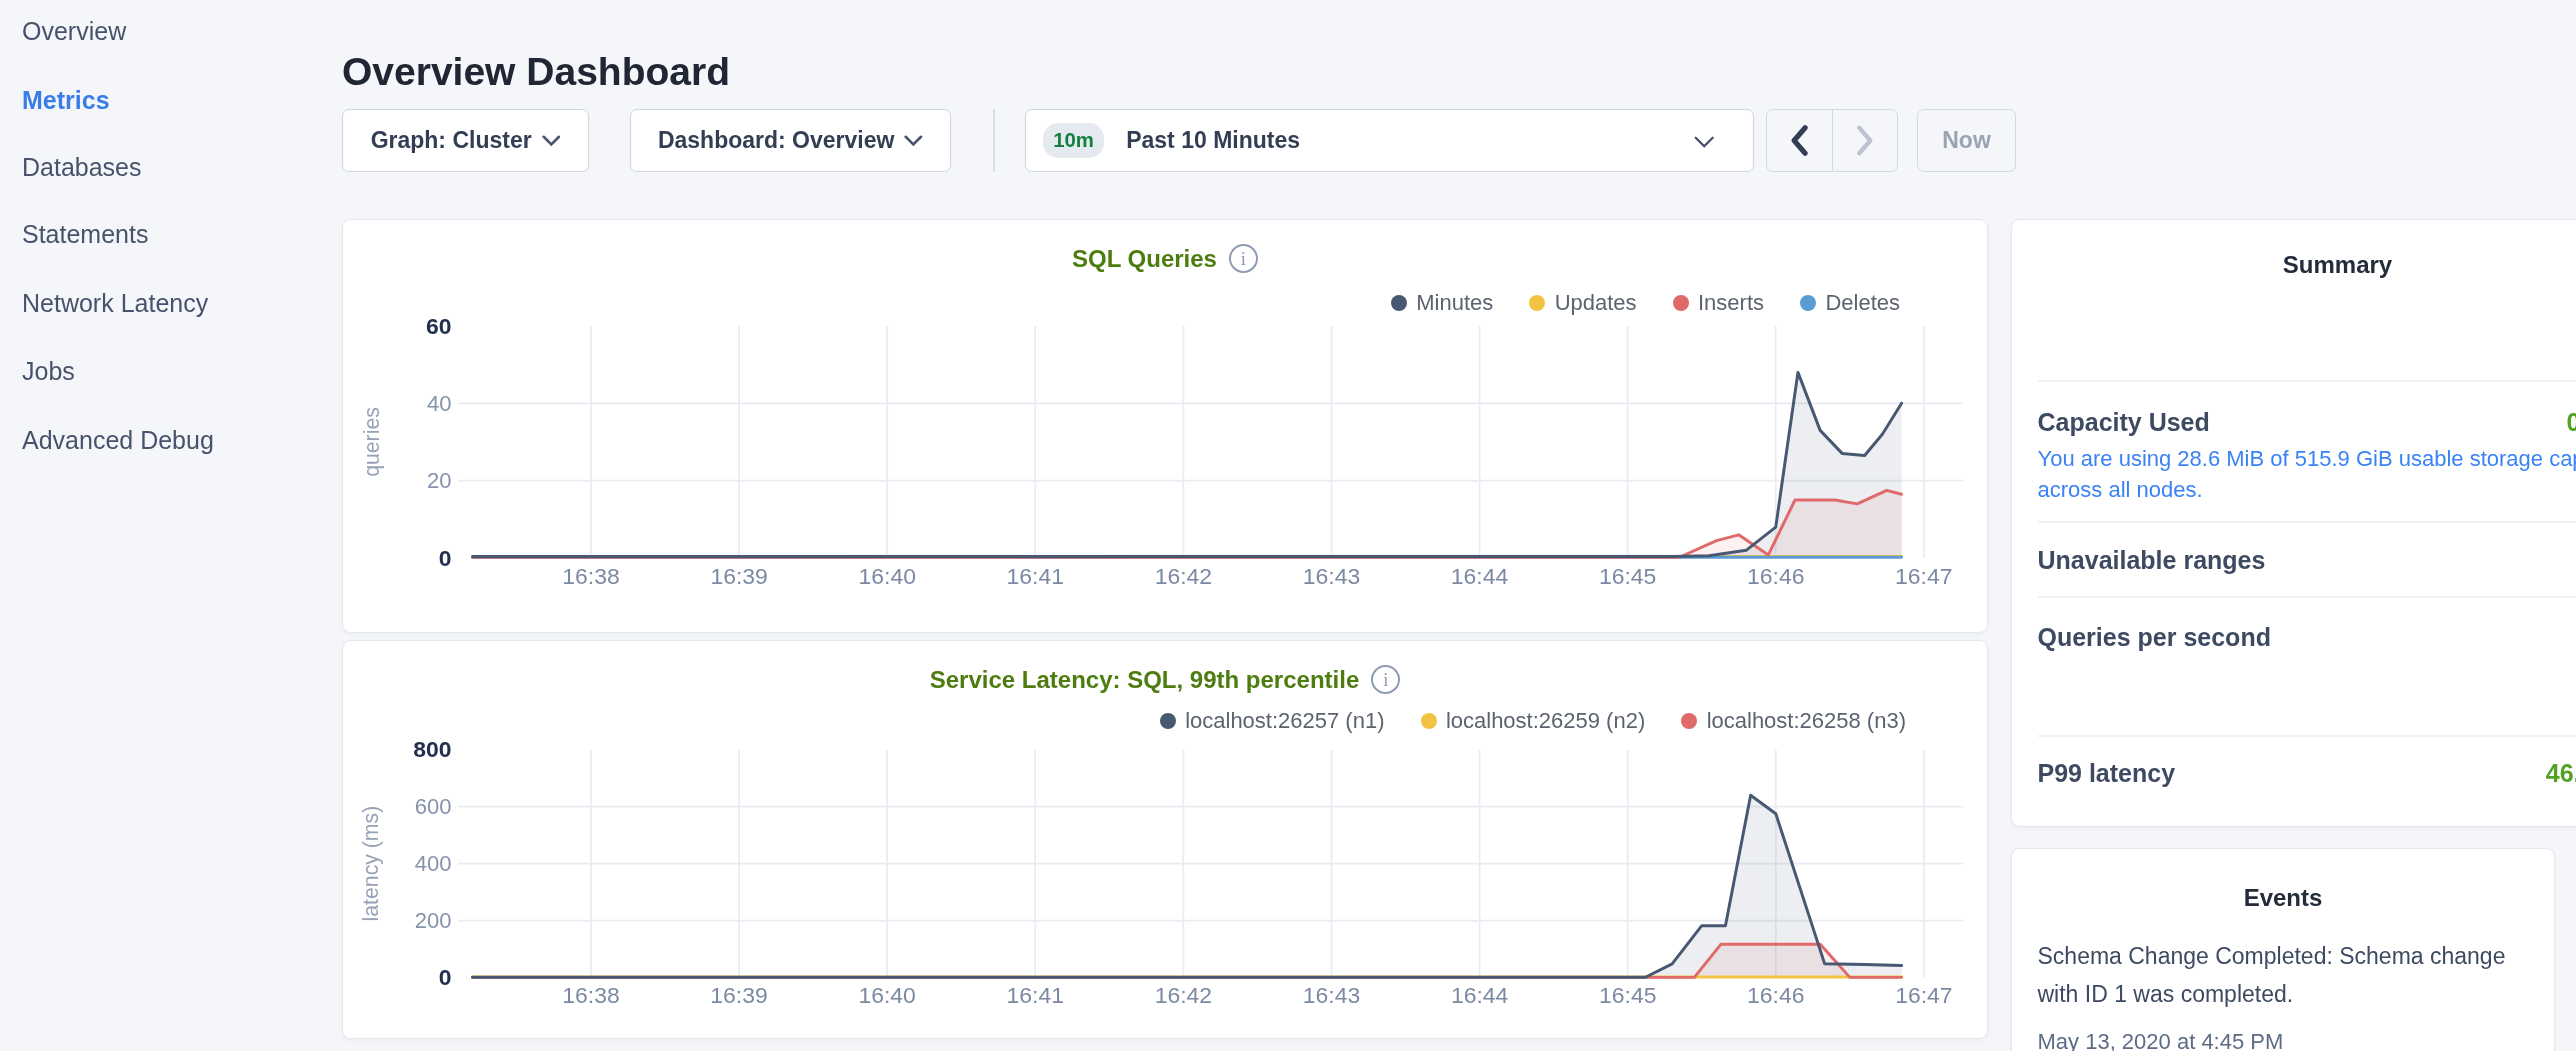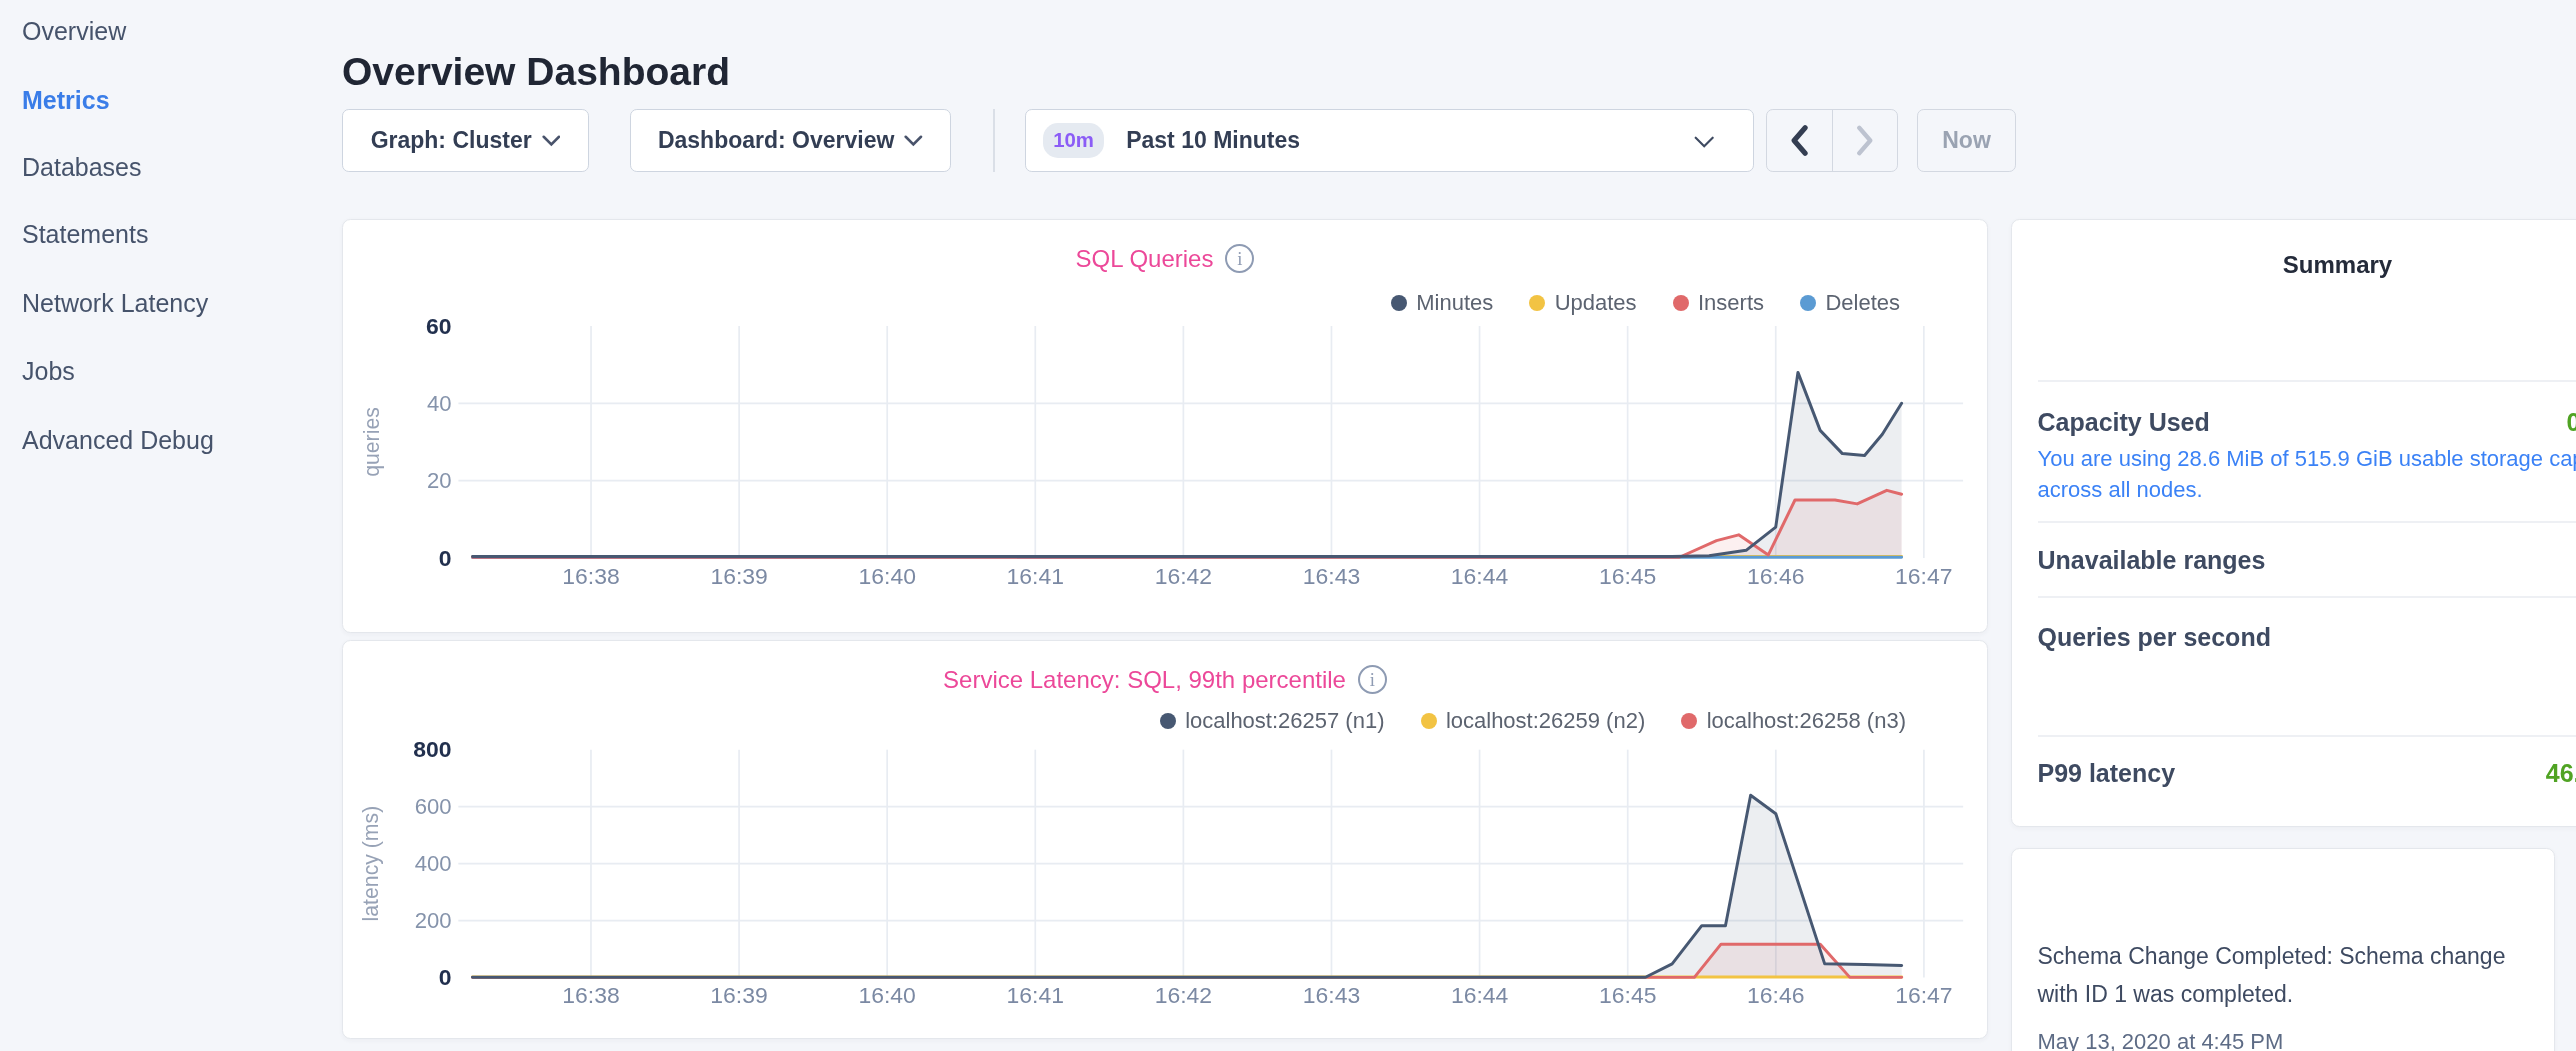--- a/index.html
+++ b/index.html
@@ -14,37 +14,37 @@
   .nav-item.active{color:#3a7de8;font-weight:700;}
   
   .page-title{position:absolute;left:342px;top:24px;font-size:39px;font-weight:700;color:#202634;}
   .ctl{position:absolute;top:109px;height:63px;box-sizing:border-box;border-radius:6.8px;}
   .white-box{background:#ffffff;border:1.7px solid #ced5e0;display:flex;align-items:center;}
   .dropdown{justify-content:center;gap:10px;font-size:23px;font-weight:700;color:#333e54;cursor:pointer;}
   .dd1{left:342px;width:247px;}
   .dd2{left:630px;width:321px;}
   .toolbar-divider{position:absolute;left:993px;top:109px;width:1.7px;height:63px;background:#dadfe7;}
   .timebox{left:1025px;width:729px;padding:0 17px;cursor:pointer;position:absolute;}
-  .time-badge{background:#e5eaf1;border-radius:15px;padding:6px 10.2px;font-size:20.4px;font-weight:700;color:#8b5cf6;}
+  .time-badge{background:#e5eaf1;border-radius:15px;padding:6px 10.2px;font-size:20.4px;font-weight:700;color:#15803d;}
   .time-label{margin-left:22px;font-size:23px;font-weight:700;color:#333e54;}
   .time-chevron{position:absolute;right:39px;top:25.5px;}
   .arrows{left:1766px;width:132px;border:1.7px solid #d3d8e1;display:flex;position:absolute;background:transparent;}
   .arrow-btn{flex:1;display:flex;align-items:center;justify-content:center;cursor:pointer;}
   .arrow-btn:first-child{border-right:1.7px solid #d3d8e1;}
   .now-btn{left:1917px;width:99px;border:1.7px solid #d3d8e1;display:flex;align-items:center;justify-content:center;
     font-size:23px;font-weight:700;color:#9aa3b2;cursor:pointer;position:absolute;}
   
   .card{position:absolute;background:#fff;border:1.7px solid #e4e7ec;border-radius:8.5px;box-sizing:border-box;
     box-shadow:0 1.7px 4.3px rgba(40,50,70,0.04);}
   #chart-card-0{left:342px;top:219px;width:1646px;height:414px;}
   #chart-card-1{left:342px;top:640px;width:1646px;height:399px;}
   #summary-card{left:2011px;top:219px;width:653px;height:608px;}
   #events-card{left:2011px;top:848px;width:544px;height:223px;}
   .chart-title-row{position:absolute;top:24px;left:0;width:100%;display:flex;align-items:center;justify-content:center;gap:12px;}
-  .chart-title{font-size:24px;font-weight:400;color:#ec4899;}
+  .chart-title{font-size:24px;font-weight:700;color:#4d7c0f;}
   .info-icon{width:29px;height:29px;border:2.6px solid #8e9bb3;border-radius:50%;display:inline-flex;align-items:center;justify-content:center;
     color:#8e9bb3;font-size:18.7px;font-family:"Liberation Serif",serif;box-sizing:border-box;}
   .legend-row{position:absolute;display:flex;align-items:center;}
   #legend-0{top:70px;right:87px;}
   #legend-1{top:67px;right:81px;}
   .legend-item{display:flex;align-items:center;margin-left:36px;font-size:22px;color:#5c6370;}
   .legend-dot{width:16px;height:16px;border-radius:50%;margin-right:9.4px;flex:none;}
   .chart-svg{position:absolute;left:-1.7px;top:-1.7px;}
   
   .ytick{font-size:26px;fill:#8593ab;}
@@ -256,16 +256,17 @@
   </div>
   <div class="sum-divider" style="top:515px"></div>
 
   <div class="sum-row" style="top:539px">
     <span>P99 latency</span>
     <span class="sum-value">46.1 ms</span>
   </div>
 </div>
 
 <div class="card" id="events-card">
+  <div class="panel-title" style="top:35px">Events</div>
   <div class="event-text" style="top:88px">Schema Change Completed: Schema change with ID 1 was completed.</div>
   <div class="event-time" style="top:180px">May 13, 2020 at 4:45 PM</div>
 </div>
 
 
 </body></html>

